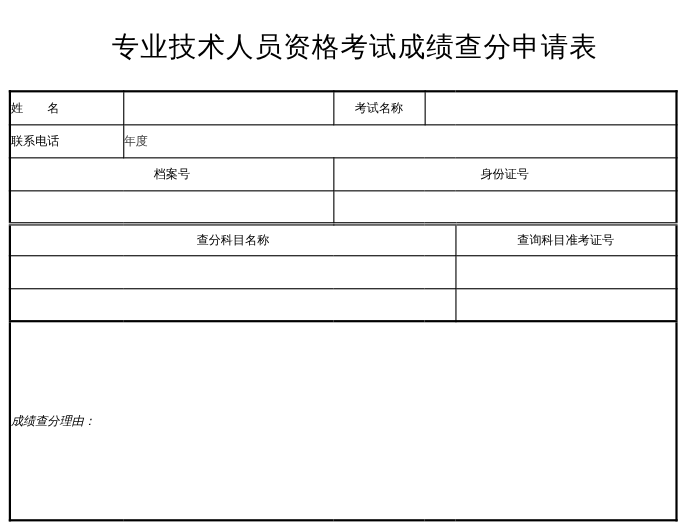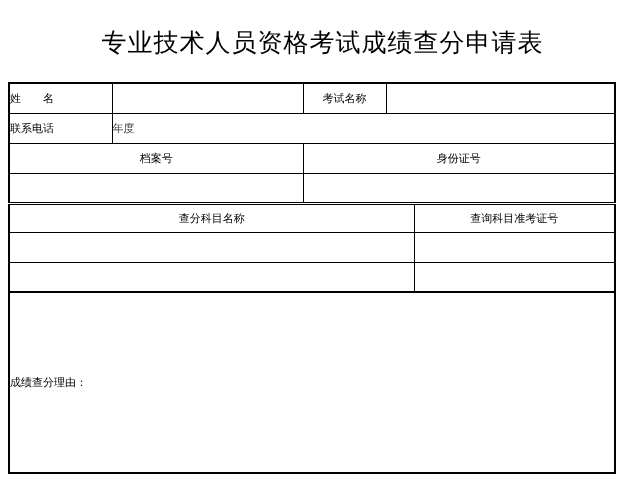--- a/index.html
+++ b/index.html
@@ -48,20 +48,21 @@
   
   tr.section-subjects td { border-top: 3px double #000000; }
   
   tr.section-reason td { border-top: 2px solid #000000; }
   td.lbl { padding-left: 5px; }
   td.center { text-align: center; }
   td.hint-cell { color: #404040; padding-left: 40px; }
   td.reason-cell {
     vertical-align: top;
     padding: 5px 8px 0 20px;
+    font-style: italic;
   }
 </style>
 </head>
 <body>
 
 <div class="title">专业技术人员资格考试成绩查分申请表</div>
 
 <table class="form">
   <colgroup>
     <col style="width:103px">

